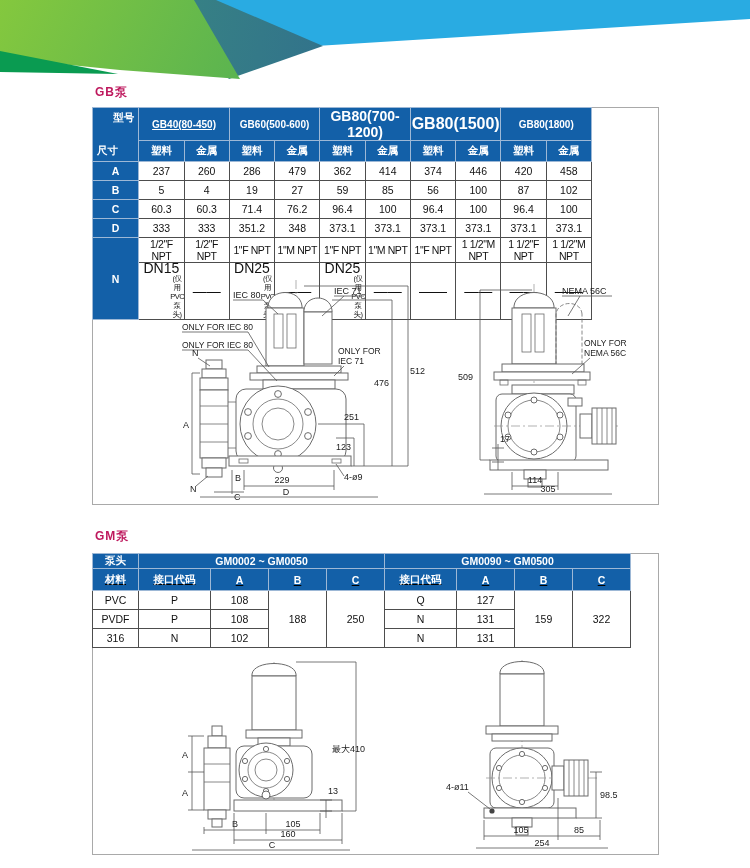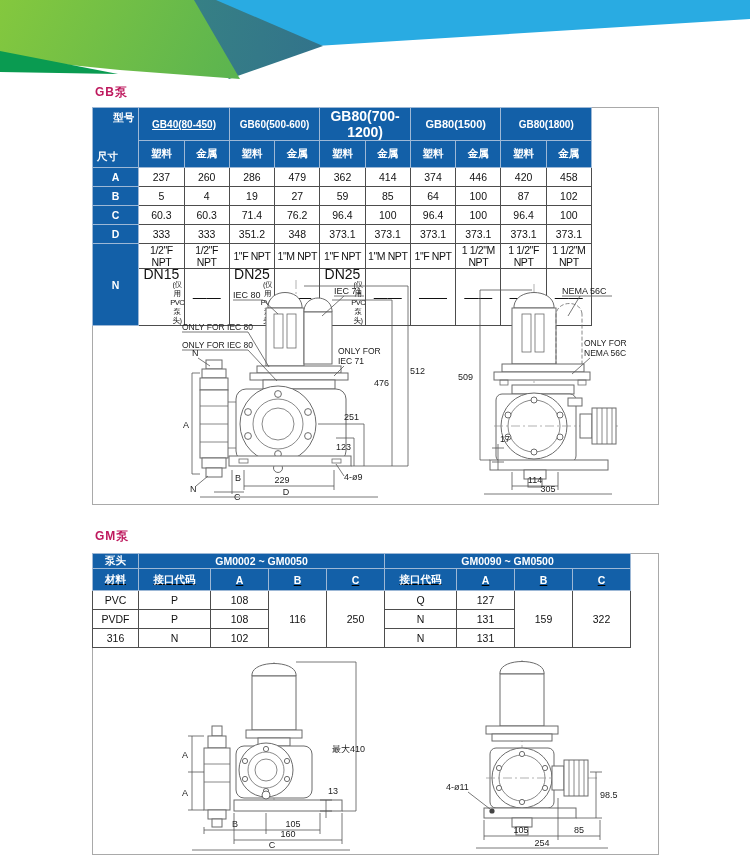--- a/index.html
+++ b/index.html
@@ -61,24 +61,24 @@
     </colgroup>
     <tbody>
         <tr style="height:21px;">
       <td class="hd diag" rowspan="2" style="height:42px;margin-top:45px;">
         <span class="tr">型号</span>
         <span class="bl">尺寸</span>
       </td>
       <td class="hd" colspan="2" style="font-size:10px;text-decoration:underline;">GB40(80-450)</td>
       <td class="hd" colspan="2" style="font-size:10px;">GB60(500-600)</td>
       <td class="hd" colspan="2" style="font-size:14px;">GB80(700-1200)</td>
-      <td class="hd" colspan="2" style="font-size:11px;">GB80(1500)</td>
+      <td class="hd" colspan="2" style="font-size:16px;">GB80(1500)</td>
       <td class="hd" colspan="2" style="font-size:10px;text-align:center;">GB80(1800)</td>
     </tr>
-    <tr style="height:27px;padding-left:20px;">
+    <tr style="height:21px;padding-left:20px;">
       <td class="hd">塑料</td>
       <td class="hd">金属</td>
       <td class="hd">塑料</td>
       <td class="hd">金属</td>
       <td class="hd">塑料</td>
       <td class="hd">金属</td>
       <td class="hd">塑料</td>
       <td class="hd">金属</td>
       <td class="hd">塑料</td>
       <td class="hd">金属</td>
@@ -97,21 +97,21 @@
       <td>458</td>
     </tr>
     <tr style="height:19px;">
       <td class="hd">B</td>
       <td>5</td>
       <td>4</td>
       <td>19</td>
       <td>27</td>
       <td>59</td>
       <td>85</td>
-      <td>64</td>
+      <td>56</td>
       <td>100</td>
       <td>87</td>
       <td>102</td>
     </tr>
     <tr style="height:19px;">
       <td class="hd">C</td>
       <td>60.3</td>
       <td>60.3</td>
       <td>71.4</td>
       <td>76.2</td>
@@ -364,21 +364,21 @@
       <td class="hd">C</td>
       <td class="hd">接口代码</td>
       <td class="hd">A</td>
       <td class="hd">B</td>
       <td class="hd">C</td>
     </tr>
     <tr style="height:19px;">
       <td>PVC</td>
       <td>P</td>
       <td>108</td>
-      <td rowspan="3">116</td>
+      <td rowspan="3">188</td>
       <td rowspan="3">250</td>
       <td>Q</td>
       <td>127</td>
       <td rowspan="3">159</td>
       <td rowspan="3">322</td>
     </tr>
     <tr style="height:19px;">
       <td>PVDF</td>
       <td>P</td>
       <td>108</td>

